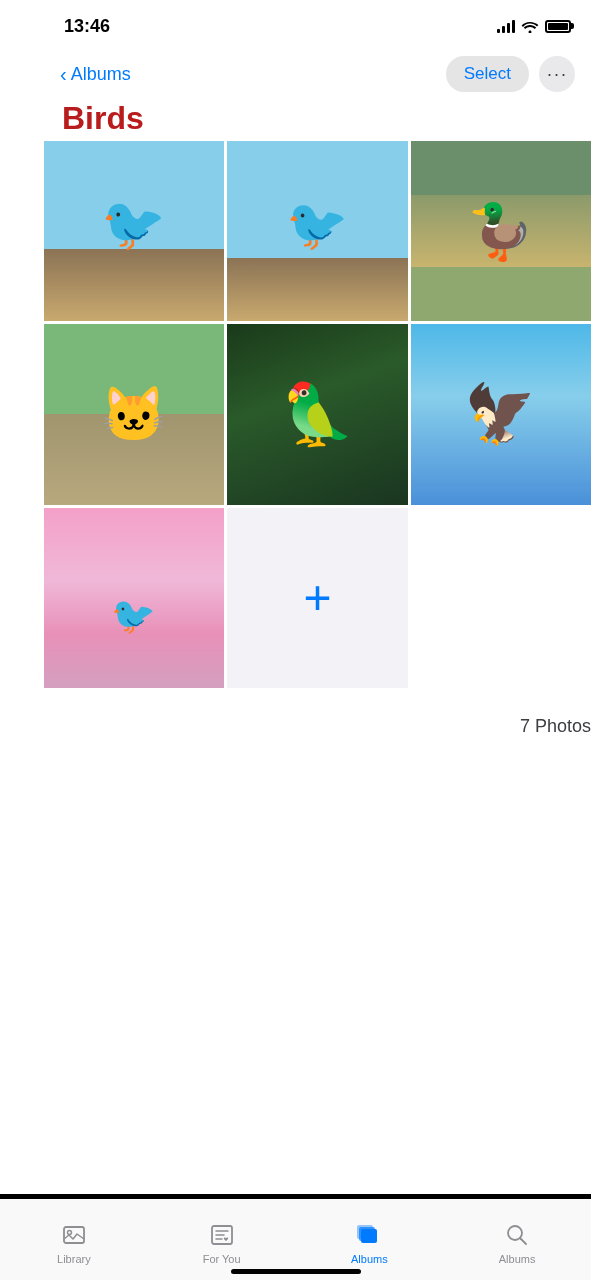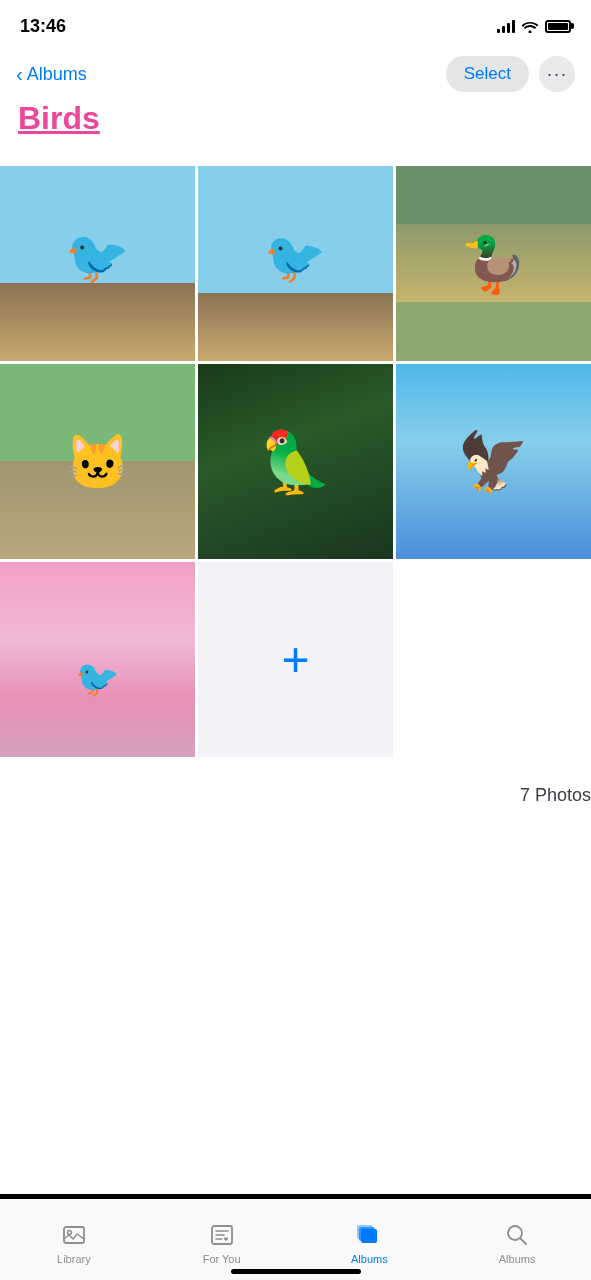--- a/index.html
+++ b/index.html
@@ -118,25 +118,24 @@
       color: #3c3c43;
       cursor: pointer;
       display: flex;
       align-items: center;
       justify-content: center;
       letter-spacing: 1px;
     }
 
     
     .page-title {
-      padding: 4px 18px 29px 18px;
+      padding: 4px 18px 4px 18px;
       font-size: 32px;
       font-weight: 700;
-      color: #ec4899;
-      text-decoration: underline;
+      color: #b91c1c;
     }
 
     
     .photo-grid {
       display: grid;
       grid-template-columns: repeat(3, 1fr);
       gap: 3px;
       width: 100%;
     }
     .photo-cell {
@@ -216,20 +215,21 @@
       left: 50%;
       transform: translateX(-50%);
       width: 130px;
       height: 5px;
       background: #000;
       border-radius: 3px;
     }
 
     .main-content {
       min-height: calc(1280px - 86px);
+      margin-left: 44px;
     }
 
     
     .bird1 {
       background: linear-gradient(180deg, #87ceeb 0%, #87ceeb 60%, #8B7355 60%, #c8a96e 100%);
       position: relative;
     }
     .bird1::after {
       content: '🐦';
       position: absolute;

